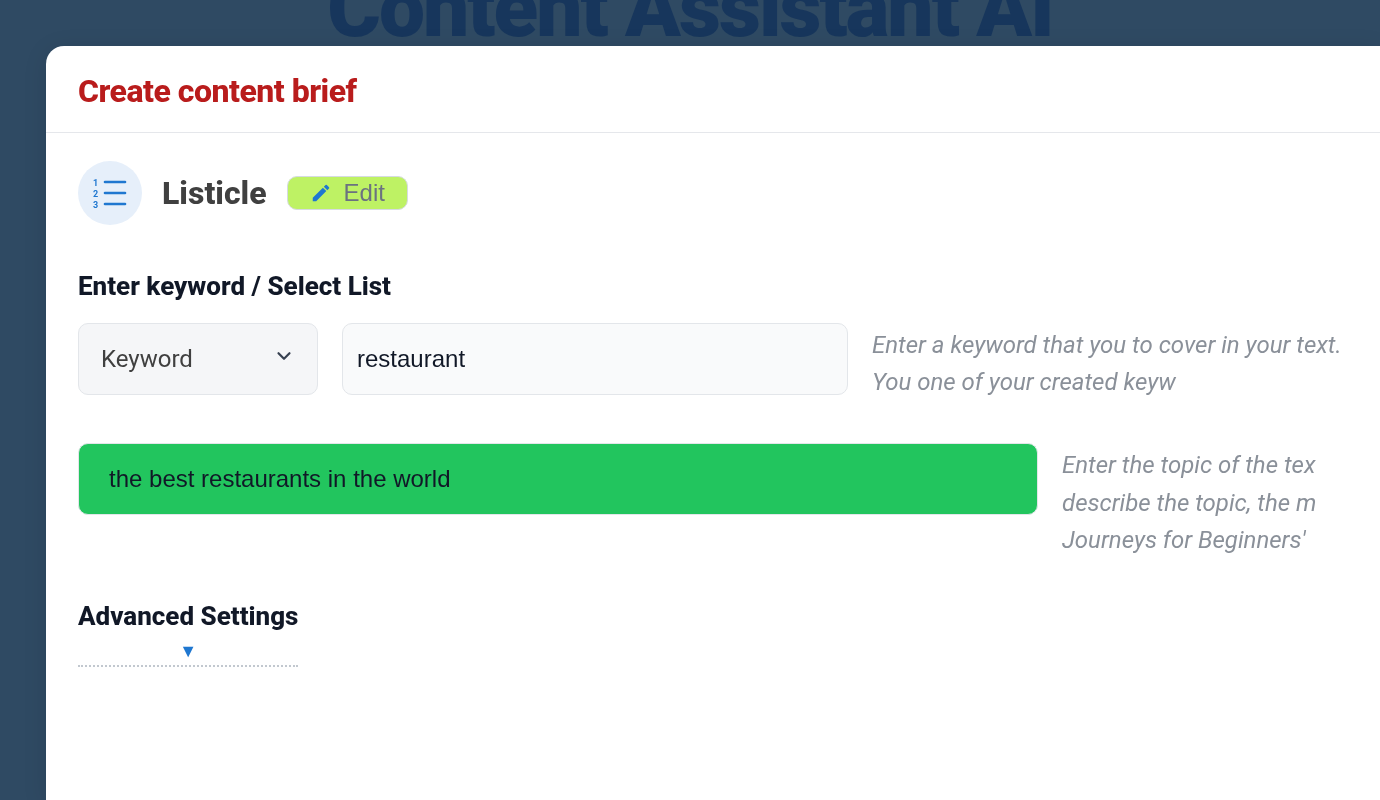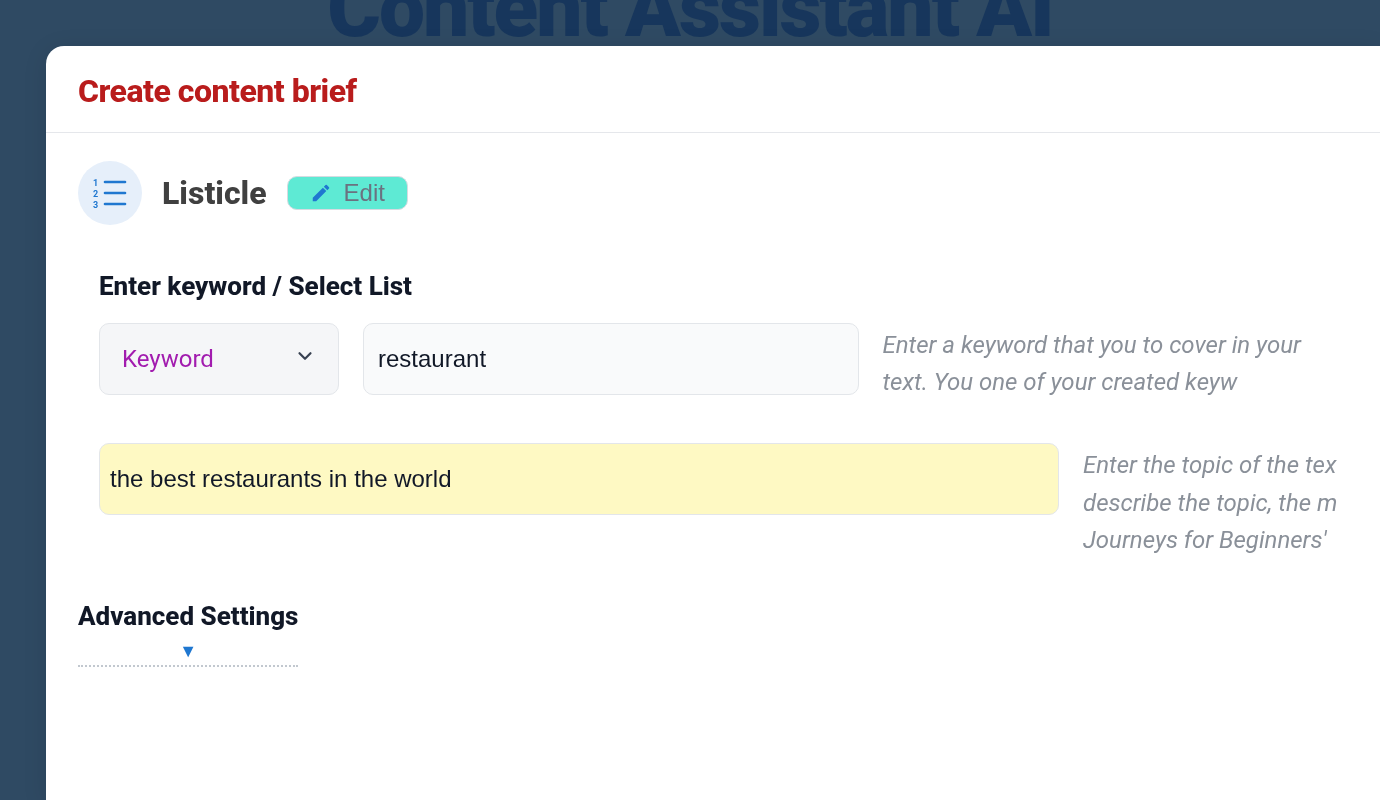--- a/index.html
+++ b/index.html
@@ -64,30 +64,30 @@
   .type-label {
     font-size: 32px;
     font-weight: 800;
     color: #404040;
   }
   .edit-btn {
     display: inline-flex;
     align-items: center;
     gap: 12px;
     border: 1.5px solid #d6dbe1;
-    background: #5eead4;
+    background: #bef264;
     border-radius: 10px;
     padding: 2px 22px;
     font-size: 24px;
     color: #6b7280;
     cursor: pointer;
   }
   .edit-btn svg { flex-shrink: 0; }
 
-  .field-section { margin-bottom: 42px; margin-left: 21px; }
+  .field-section { margin-bottom: 42px; }
   .field-label {
     font-size: 26px;
     font-weight: 800;
     color: #111827;
     margin-bottom: 22px;
   }
 
   .row-grid {
     display: flex;
     gap: 24px;
@@ -98,21 +98,21 @@
     height: 72px;
     min-width: 240px;
     background: #f5f6f8;
     border: 1px solid #e3e6ea;
     border-radius: 10px;
     display: flex;
     align-items: center;
     justify-content: space-between;
     padding: 0 22px;
     font-size: 24px;
-    color: #a21caf;
+    color: #404040;
     cursor: pointer;
   }
   .select-box .chev { color: #4b5563; }
 
   .text-input {
     height: 72px;
     flex: 1;
     background: #f9fafb;
     border: 1px solid #e3e6ea;
     border-radius: 10px;
@@ -129,24 +129,24 @@
     line-height: 1.55;
     flex: 1;
     padding-top: 4px;
     white-space: normal;
     font-style: italic;
   }
 
   .topic-input {
     height: 72px;
     width: 960px;
-    background: #fef9c3;
+    background: #22c55e;
     border: 1px solid #e3e6ea;
     border-radius: 10px;
-    padding: 0 10px;
+    padding: 0 30px;
     font-size: 24px;
     color: #111827;
     outline: none;
   }
 
   .advanced-row {
     display: inline-flex;
     align-items: center;
     gap: 8px;
     font-size: 26px;

